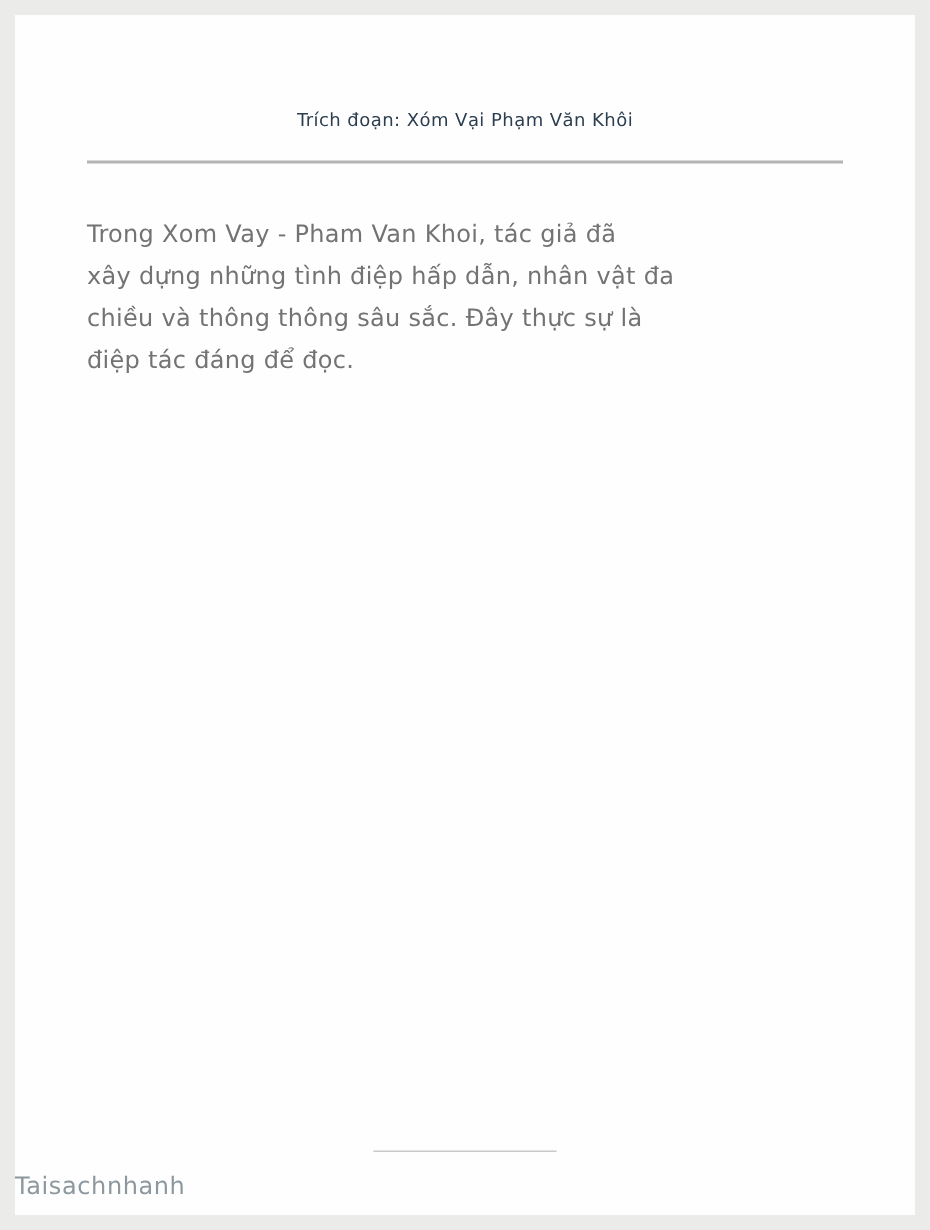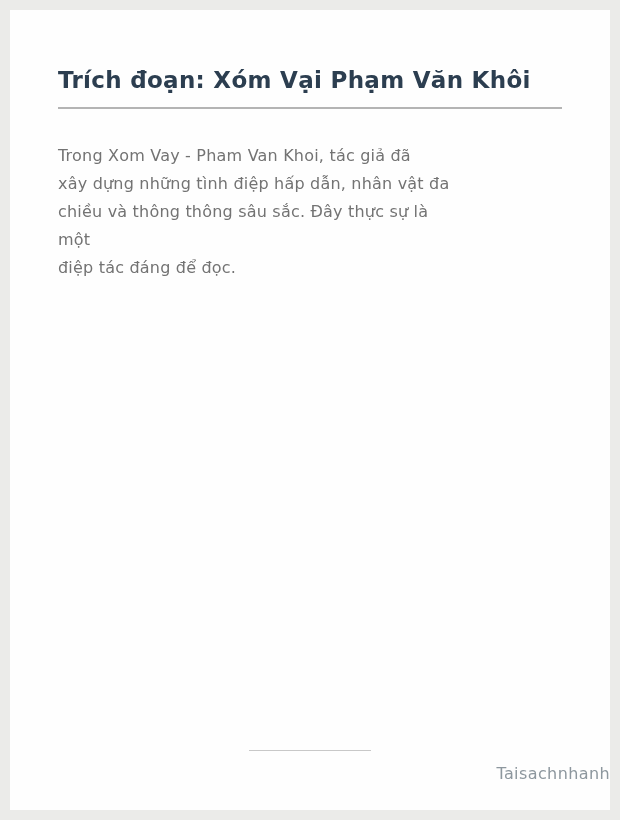--- a/index.html
+++ b/index.html
@@ -17,45 +17,45 @@
   .page {
     position: absolute;
     left: 10px;
     top: 10px;
     right: 10px;
     bottom: 10px;
     background: #fefefe;
   }
   .title {
     margin: 57px 48px 0;
-    text-align: left;
-    font-size: 23px;
-    font-weight: 700;
+    text-align: center;
+    font-size: 12px;
+    font-weight: 400;
     letter-spacing: 0.3px;
     color: #2c3e50;
     line-height: 26px;
   }
   .title-divider {
     border: none;
     border-top: 2px solid #b4b4b4;
     margin: 14px 48px 0;
   }
   .excerpt {
     margin: 33px 48px 0;
     font-size: 16px;
     line-height: 28px;
     color: #737373;
     letter-spacing: 0.2px;
   }
   .footer {
     position: absolute;
     left: 0;
     right: 0;
-    bottom: 26px;
-    text-align: right;
+    bottom: 9px;
+    text-align: left;
   }
   .footer-divider {
     border: none;
     border-top: 1px solid #c8c8c8;
     width: 122px;
     margin: 0 auto;
   }
   .brand {
     margin-top: 13px;
     font-size: 16px;
@@ -71,21 +71,20 @@
   <div class="page">
 
     <h1 class="title">Trích đoạn: Xóm Vại Phạm Văn Khôi</h1>
 
     <hr class="title-divider">
 
     <div class="excerpt">
       <div class="excerpt-line">Trong Xom Vay - Pham Van Khoi, tác giả đã</div>
       <div class="excerpt-line">xây dựng những tình điệp hấp dẫn, nhân vật đa</div>
       <div class="excerpt-line">chiều và thông thông sâu sắc. Đây thực sự là</div>
-      <div class="excerpt-line">một</div>
       <div class="excerpt-line">điệp tác đáng để đọc.</div>
     </div>
 
     <div class="footer">
       <hr class="footer-divider">
       <div class="brand">Taisachnhanh</div>
     </div>
 
   </div>
 </div>

